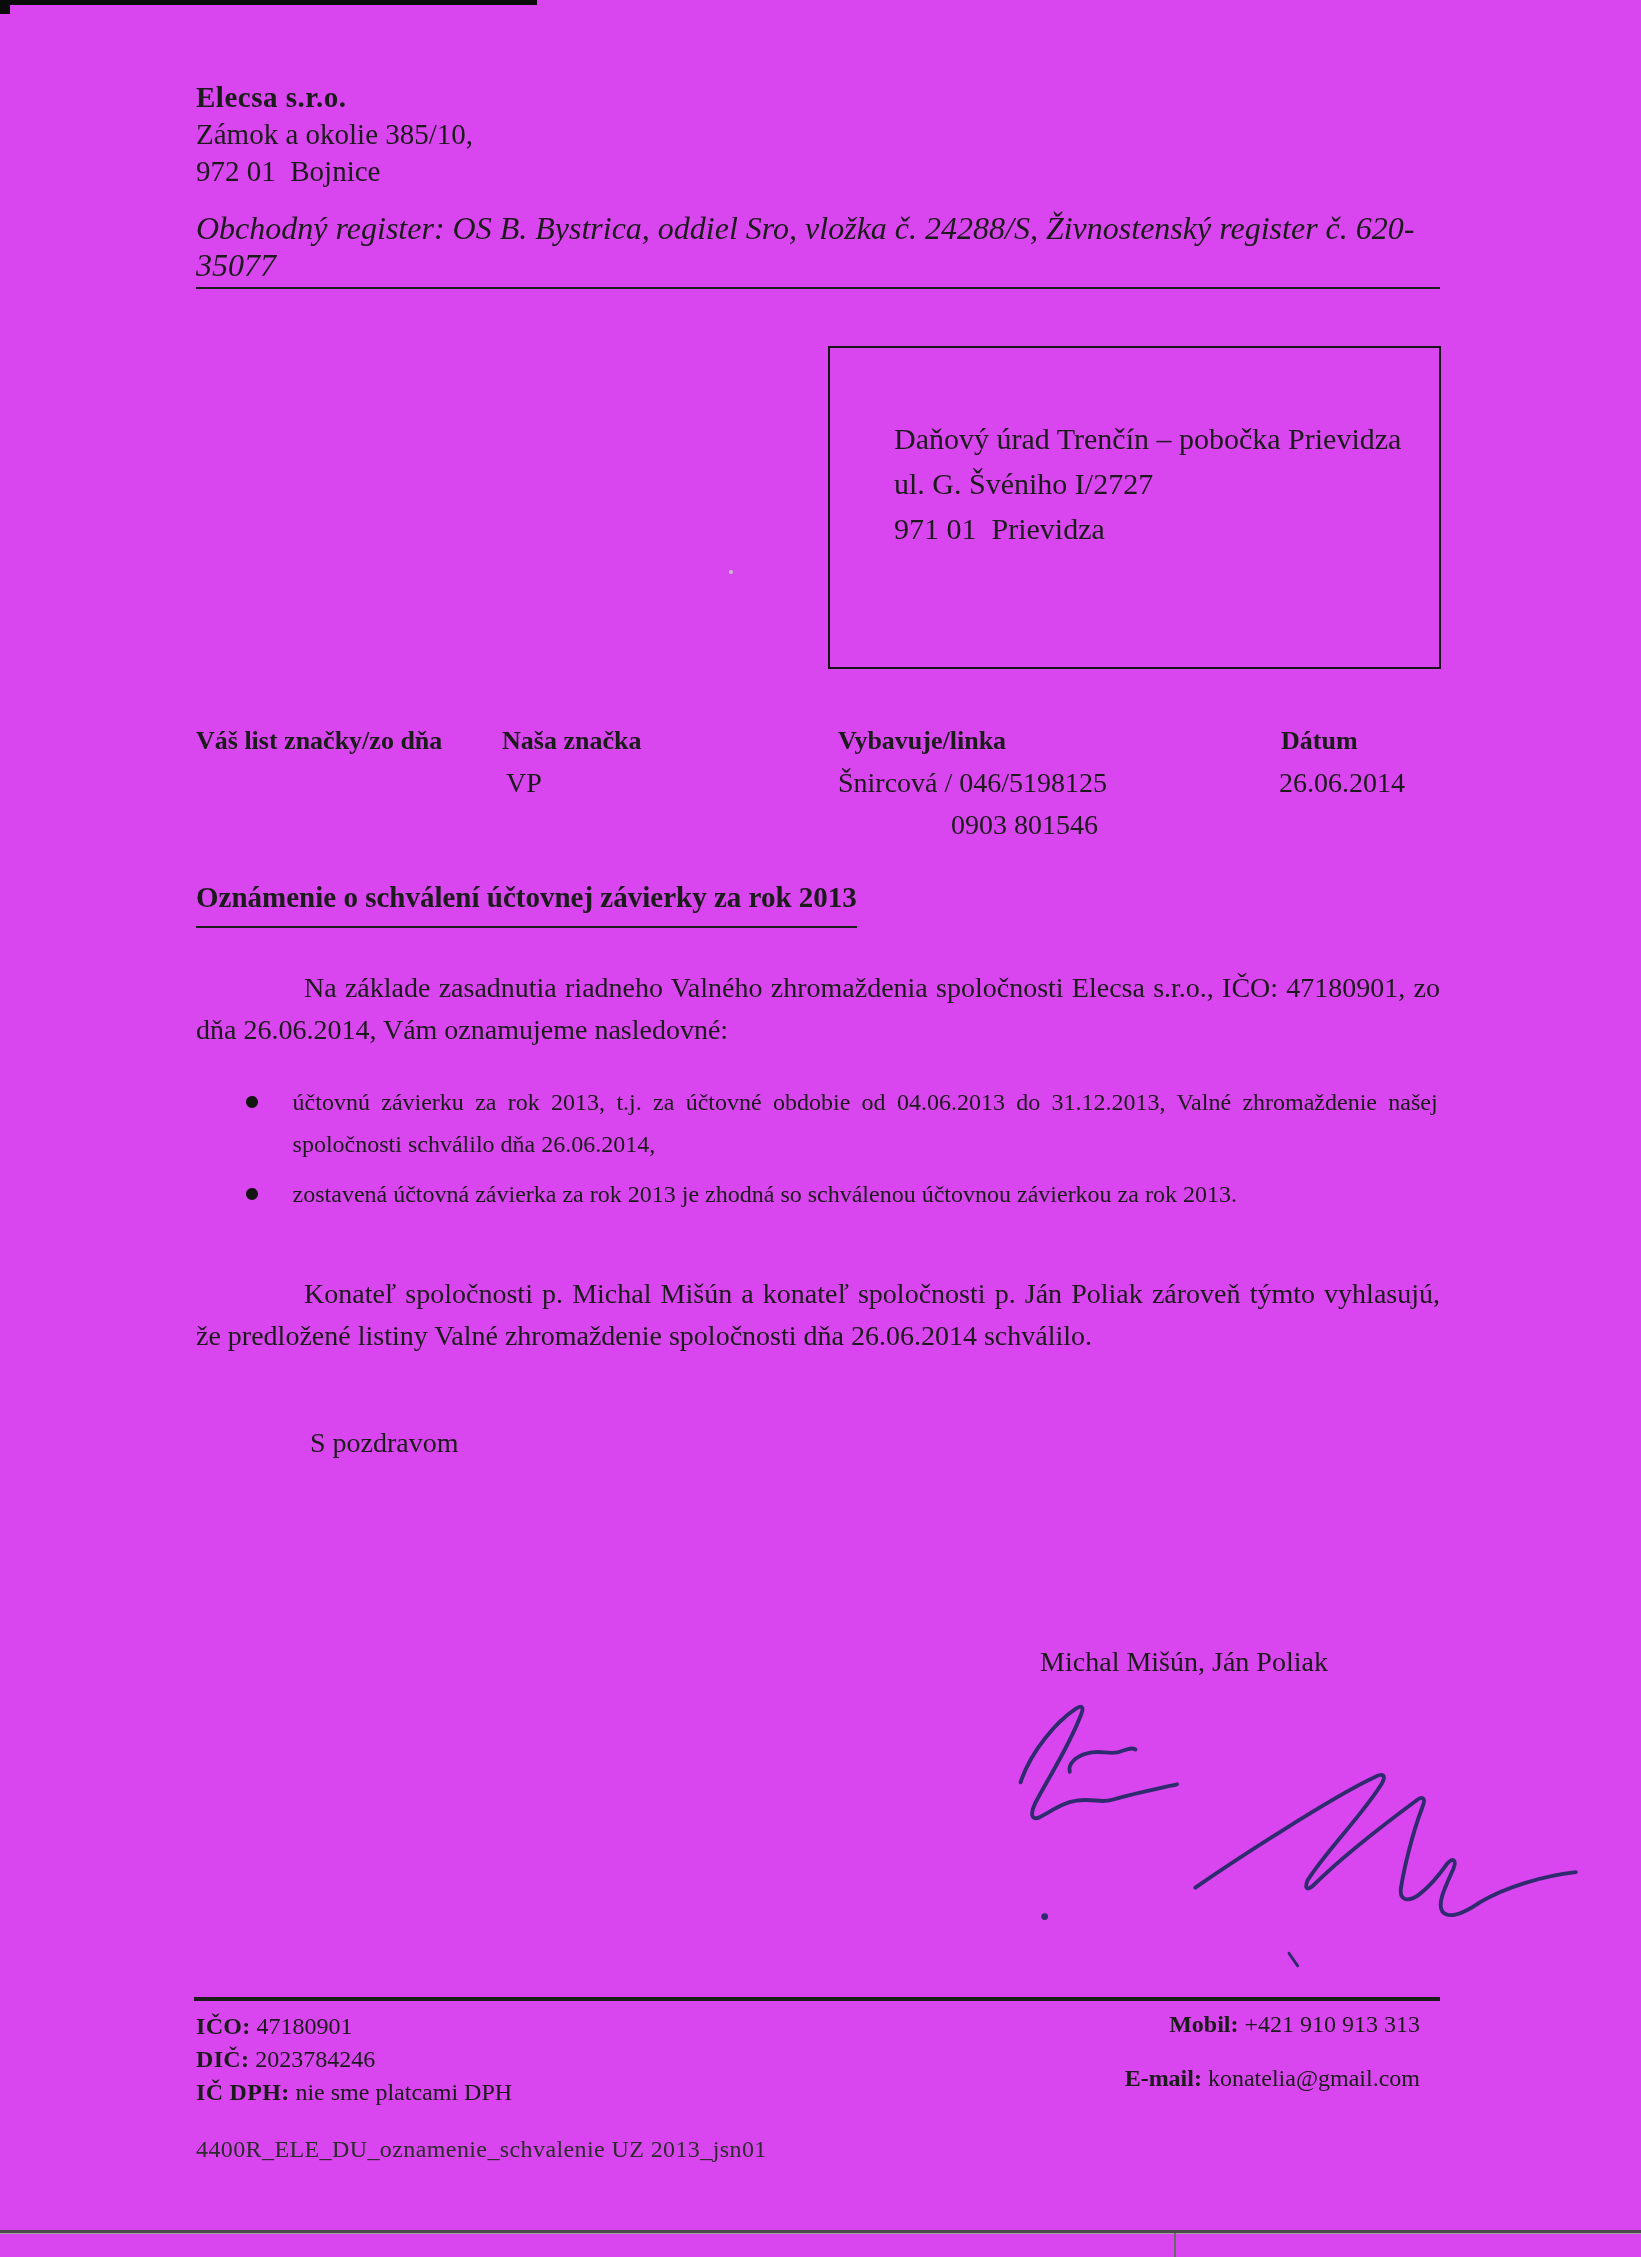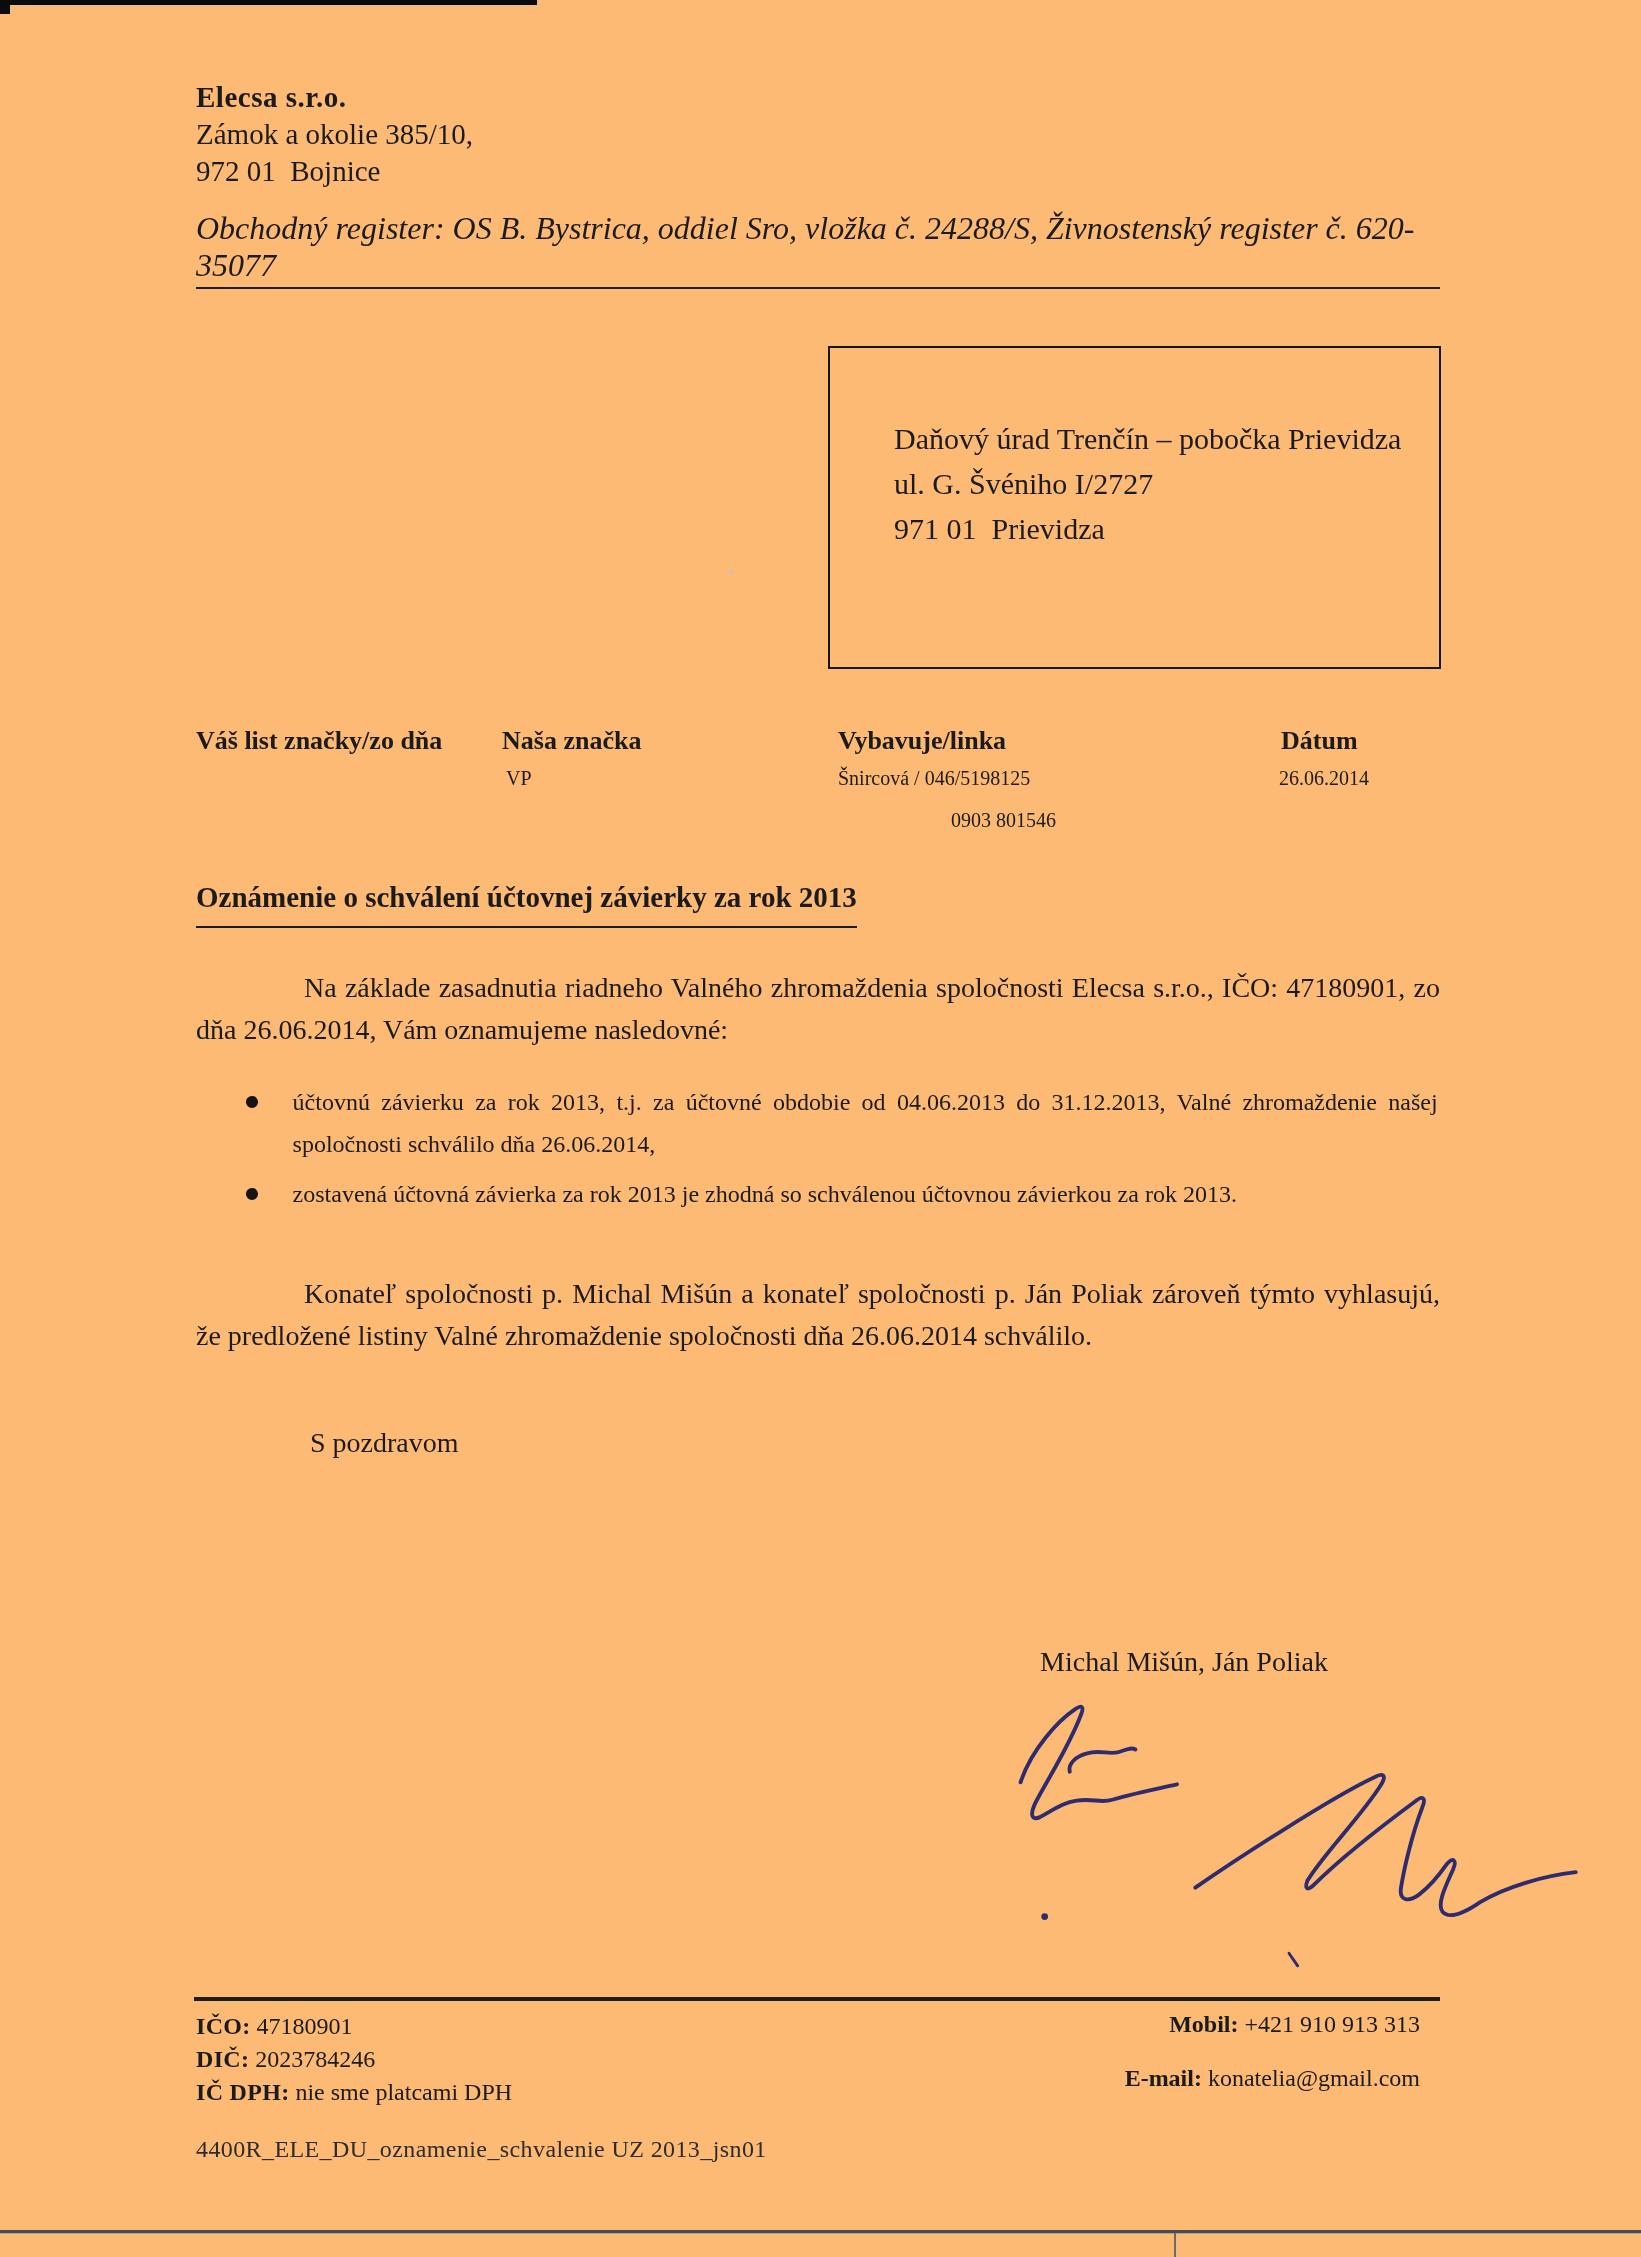--- a/index.html
+++ b/index.html
@@ -1,19 +1,19 @@
 <!DOCTYPE html>
 <html><head>
 <meta charset="utf-8">
 <style>
   html,body{margin:0;padding:0;background:#e8e8e6;}
   .page{
     position:relative;
     width:1641px;height:2257px;
-    background:#fdba74;
+    background:#d946ef;
     overflow:hidden;
     font-family:"Liberation Serif","DejaVu Serif",serif;
     color:#1b1b1b;
   }
   .abs{position:absolute;}
 
   
   .scan-strip-top{left:0;top:0;width:537px;height:4.8px;background:#0b0b0b;}
   .scan-corner-blob{left:0;top:0;width:9.7px;height:13.5px;background:#0b0b0b;}
   .scan-line-bottom{left:0;top:2230px;width:1641px;height:2.9px;background:#4b4b4b;}
@@ -28,21 +28,21 @@
   
   .register{left:196px;top:210px;width:1244px;font-style:italic;font-size:32px;
             padding-bottom:3px;border-bottom:2.9px solid #1d1d1d;}
 
   
   .recipient-box{left:828px;top:346px;width:609px;height:319px;border:2.9px solid #161616;}
   .recipient-text{padding:68px 0 0 64px;font-size:30px;line-height:45px;}
 
   
   .ref-label{font-weight:bold;font-size:26px;white-space:nowrap;}
-  .ref-value{font-size:20px;white-space:nowrap;}
+  .ref-value{font-size:28px;white-space:nowrap;}
   .ref-c1{left:196px;top:726px;}
   .ref-c2{left:502px;top:726px;}
   .ref-c2v{left:506px;top:767px;}
   .ref-c3{left:838px;top:726px;font-family:Liberation Serif, serif;}
   .ref-c3v1{left:838px;top:767px;}
   .ref-c3v2{left:951px;top:809px;}
   .ref-c4{left:1281px;top:726px;}
   .ref-c4v{left:1279px;top:767px;}
 
   

